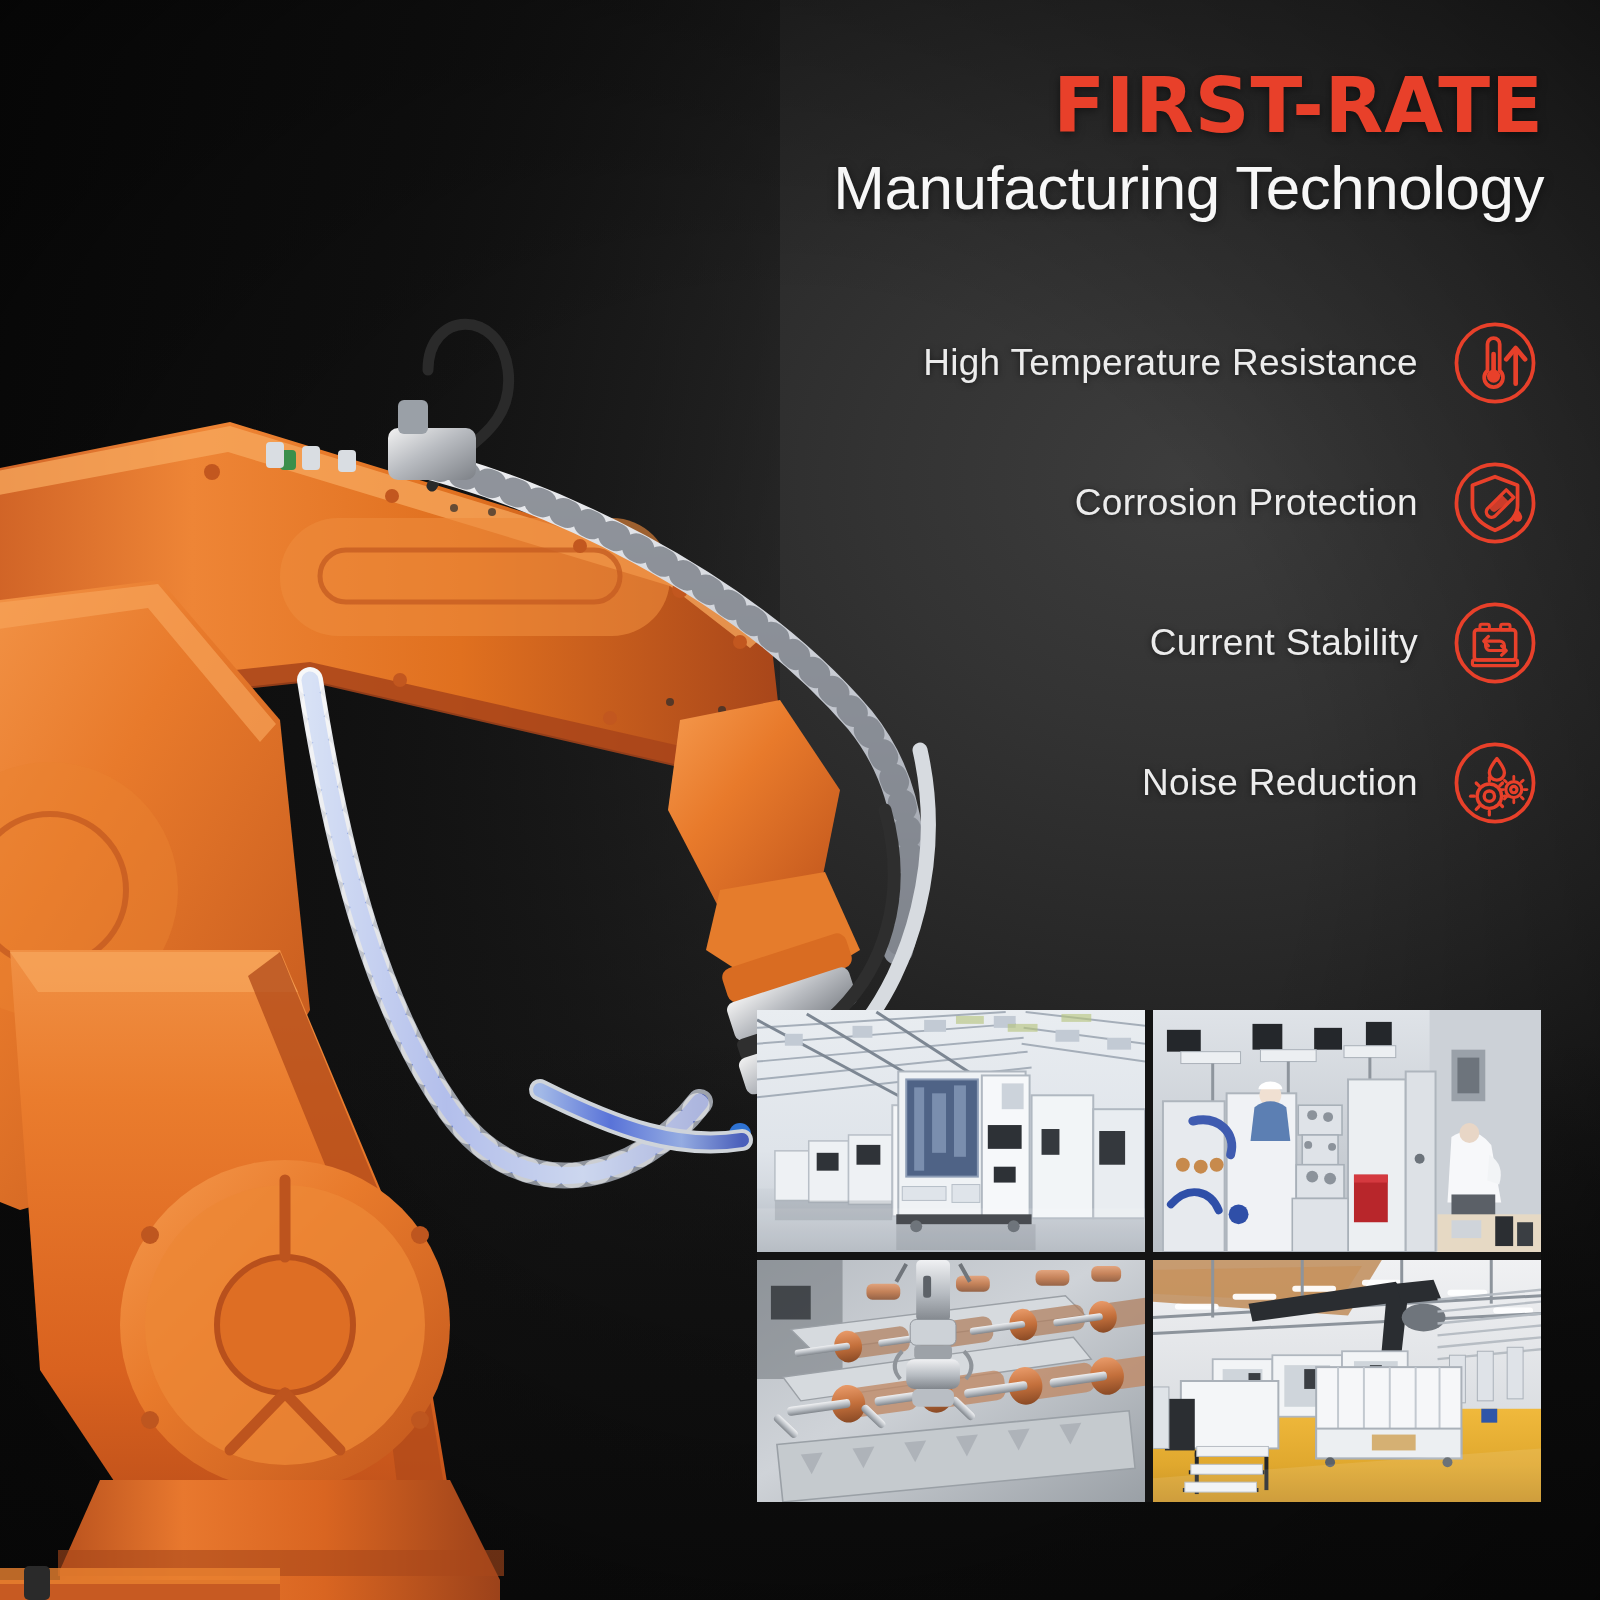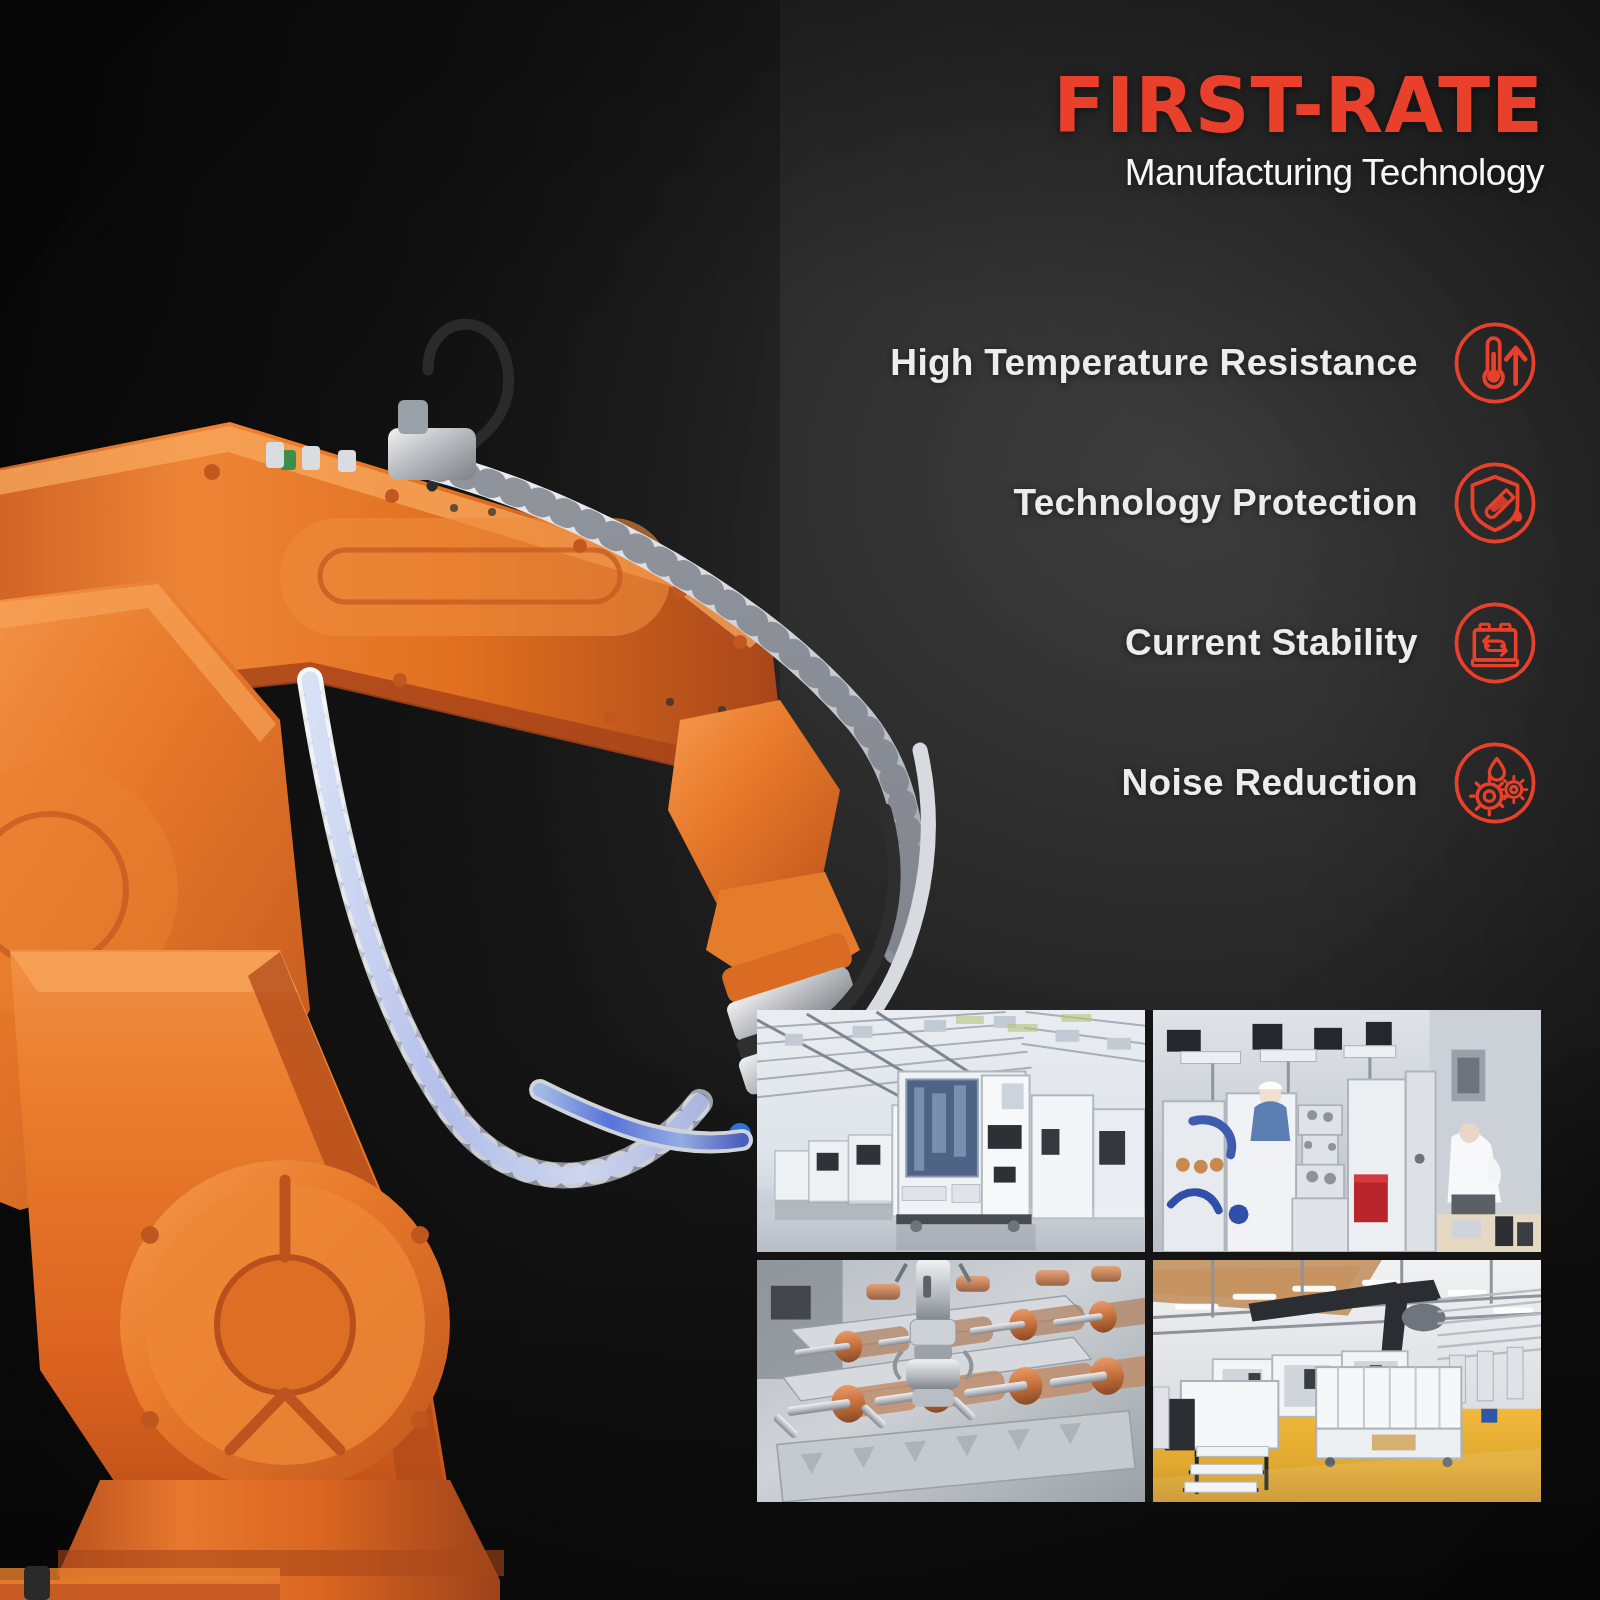--- a/index.html
+++ b/index.html
@@ -38,38 +38,38 @@
     position:absolute; right:56px; top:68px;
     text-align:right; width:760px;
   }
   #headline-main {
     font-size:76px; font-weight:bold; letter-spacing:1px;
     color:#E8402A; line-height:1.0;
     font-family:"DejaVu Sans", sans-serif;
     text-shadow:0 2px 10px rgba(0,0,0,.5);
   }
   #headline-sub {
-    font-size:37px; font-weight:400; color:#f7f7f7;
+    font-size:62px; font-weight:400; color:#f7f7f7;
     line-height:1.22; margin-top:6px; letter-spacing:-.5px;
     font-family:"Liberation Sans", sans-serif;
     text-shadow:0 2px 10px rgba(0,0,0,.5);
   }
 
   
   #features {
     position:absolute; right:58px; top:316px;
     display:flex; flex-direction:column; gap:46px;
     align-items:flex-end;
   }
   .feature-row {
     display:flex; align-items:center; justify-content:flex-end;
     gap:30px; width:700px;
   }
   .feature-label {
-    font-size:37px; color:#ececec; font-weight:700;
+    font-size:37px; color:#ececec; font-weight:400;
     letter-spacing:.3px; white-space:nowrap;
     text-align:right;
     text-shadow:0 1px 6px rgba(0,0,0,.55);
     margin-left:20px;
   }
   .feature-icon { width:94px; height:94px; flex:0 0 94px; }
   .feature-icon svg { display:block; width:94px; height:94px; }
 
   
   #robot-wrap {
@@ -266,21 +266,21 @@
           <path d="M42 30 a6.5 6.5 0 0 1 13 0 v28 a10 10 0 1 1 -13 0 Z" fill="none" stroke="#E8402A" stroke-width="4"></path>
           <circle cx="48.5" cy="64" r="7" fill="#E8402A"></circle>
           <rect x="46" y="38" width="5" height="22" rx="2.5" fill="#E8402A"></rect>
           <path d="M72 72 V38" stroke="#E8402A" stroke-width="5" stroke-linecap="round" fill="none"></path>
           <path d="M62 46 L72 34 L82 46" fill="none" stroke="#E8402A" stroke-width="5" stroke-linecap="round" stroke-linejoin="round"></path>
         </svg>
       </span>
     </div>
 
     <div class="feature-row">
-      <span class="feature-label">Technology Protection</span>
+      <span class="feature-label">Corrosion Protection</span>
       <span class="feature-icon">
         <svg viewBox="0 0 100 100">
           <circle cx="50" cy="50" r="41" fill="none" stroke="#E8402A" stroke-width="4"></circle>
           <path d="M50 22 L74 31 V52 C74 66 62 74 50 79 C38 74 26 66 26 52 V31 Z" fill="none" stroke="#E8402A" stroke-width="4" stroke-linejoin="round"></path>
           <path d="M62 36 L70 44 L50 64 a5.7 5.7 0 0 1 -8 -8 Z" fill="none" stroke="#E8402A" stroke-width="3.6" stroke-linejoin="round"></path>
           <path d="M57 41 L46 52 a4 4 0 0 0 6 6 L65 49 Z" fill="#E8402A" opacity=".85"></path>
           <path d="M74 56 c0 0 -5 6 -5 9 a5 5 0 0 0 10 0 c0 -3 -5 -9 -5 -9 Z" fill="#E8402A"></path>
         </svg>
       </span>
     </div>

